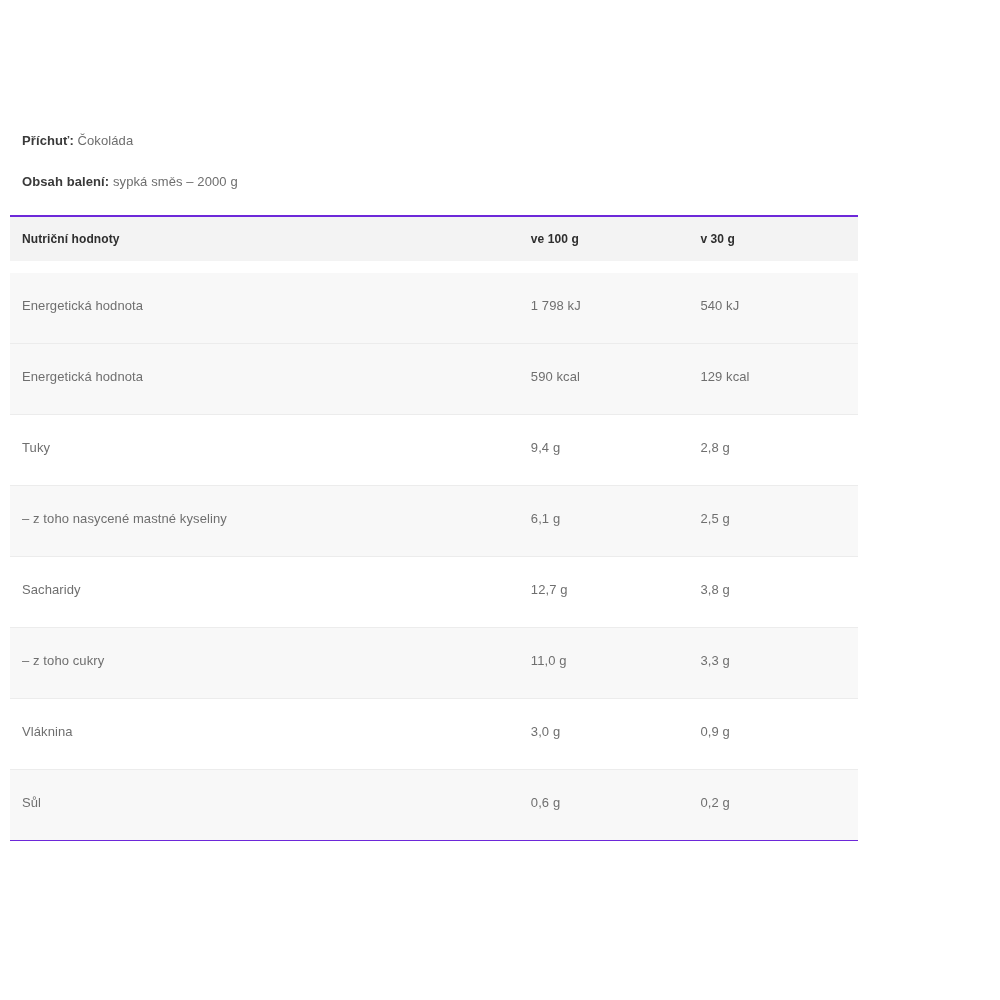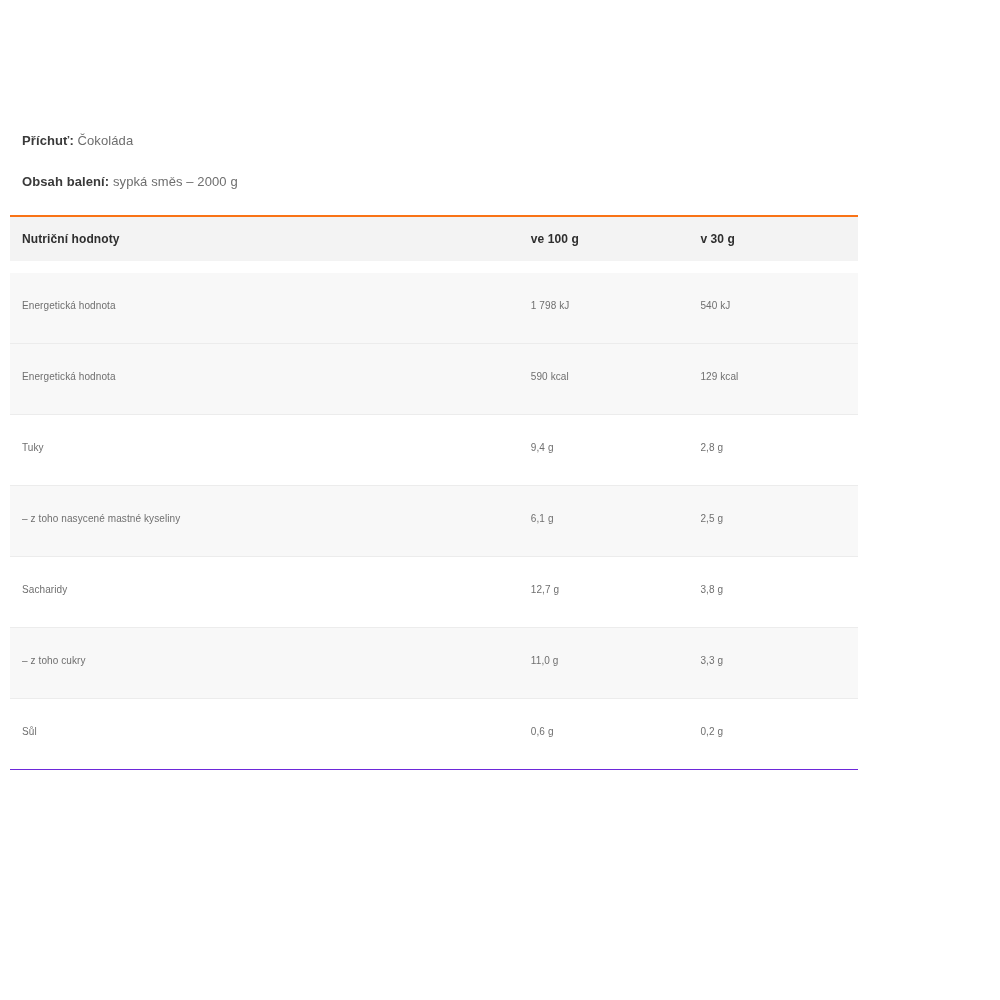--- a/index.html
+++ b/index.html
@@ -34,31 +34,31 @@
   table.nutrition {
     width: 100%;
     border-collapse: collapse;
     table-layout: fixed;
   }
   col.c-name  { width: 60%; }
   col.c-v100  { width: 20%; }
   col.c-v30   { width: 20%; }
   thead th {
     background: #f3f3f3;
-    border-top: 2px solid #f97316;
+    border-top: 2px solid #6d28d9;
     border-bottom: 12px solid #ffffff;
     font-size: 12px;
     font-weight: bold;
     color: #2e2e2e;
     text-align: left;
     padding: 15px 8px 15px 12px;
     letter-spacing: 0.1px;
   }
   tbody td {
-    font-size: 10px;
+    font-size: 13px;
     color: #6f6f6f;
     text-align: left;
     padding: 0 8px 6px 12px;
     height: 64px;
     vertical-align: middle;
     border-bottom: 1px solid #ececec;
     letter-spacing: 0.1px;
   }
   tbody tr:first-child td,
   tbody tr:nth-child(even) td {
@@ -117,20 +117,25 @@
           <td>Sacharidy</td>
           <td>12,7 g</td>
           <td>3,8 g</td>
         </tr>
         <tr>
           <td>– z toho cukry</td>
           <td>11,0 g</td>
           <td>3,3 g</td>
         </tr>
         <tr>
+          <td>Vláknina</td>
+          <td>3,0 g</td>
+          <td>0,9 g</td>
+        </tr>
+        <tr>
           <td>Sůl</td>
           <td>0,6 g</td>
           <td>0,2 g</td>
         </tr>
       </tbody>
     </table>
   </div>
 
 </div>
 

